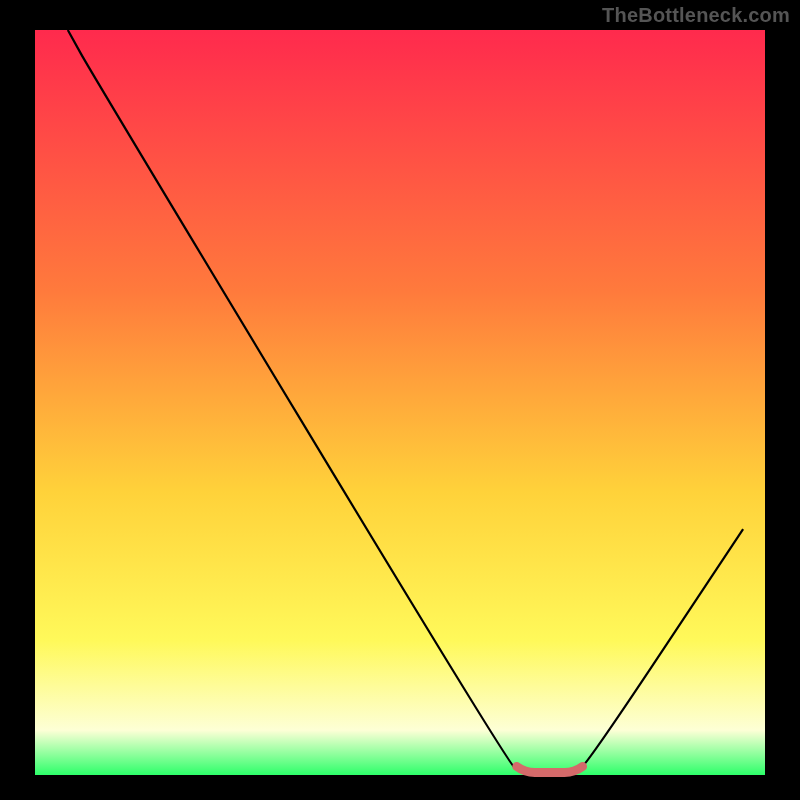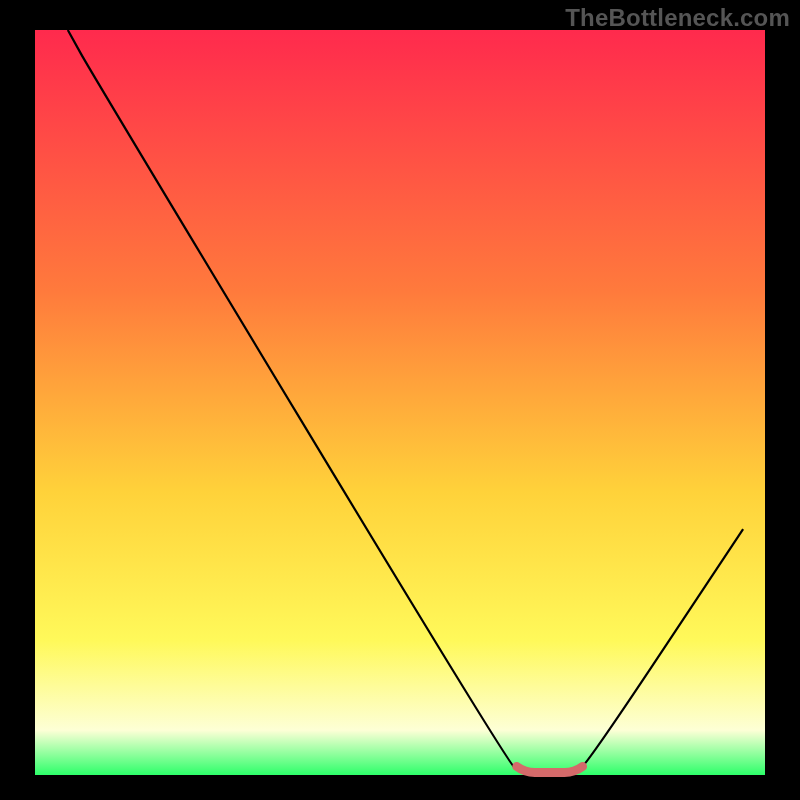--- a/index.html
+++ b/index.html
@@ -13,21 +13,21 @@
   .wrap {
     position: relative;
     width: 800px;
     height: 800px;
   }
   .watermark {
     position: absolute;
     top: 4px;
     right: 10px;
     font-family: Arial, Helvetica, sans-serif;
-    font-size: 24px;
+    font-size: 20px;
     font-weight: bold;
     color: #555;
     letter-spacing: 0.2px;
     z-index: 3;
   }
   svg {
     position: absolute;
     top: 0;
     left: 0;
   }

